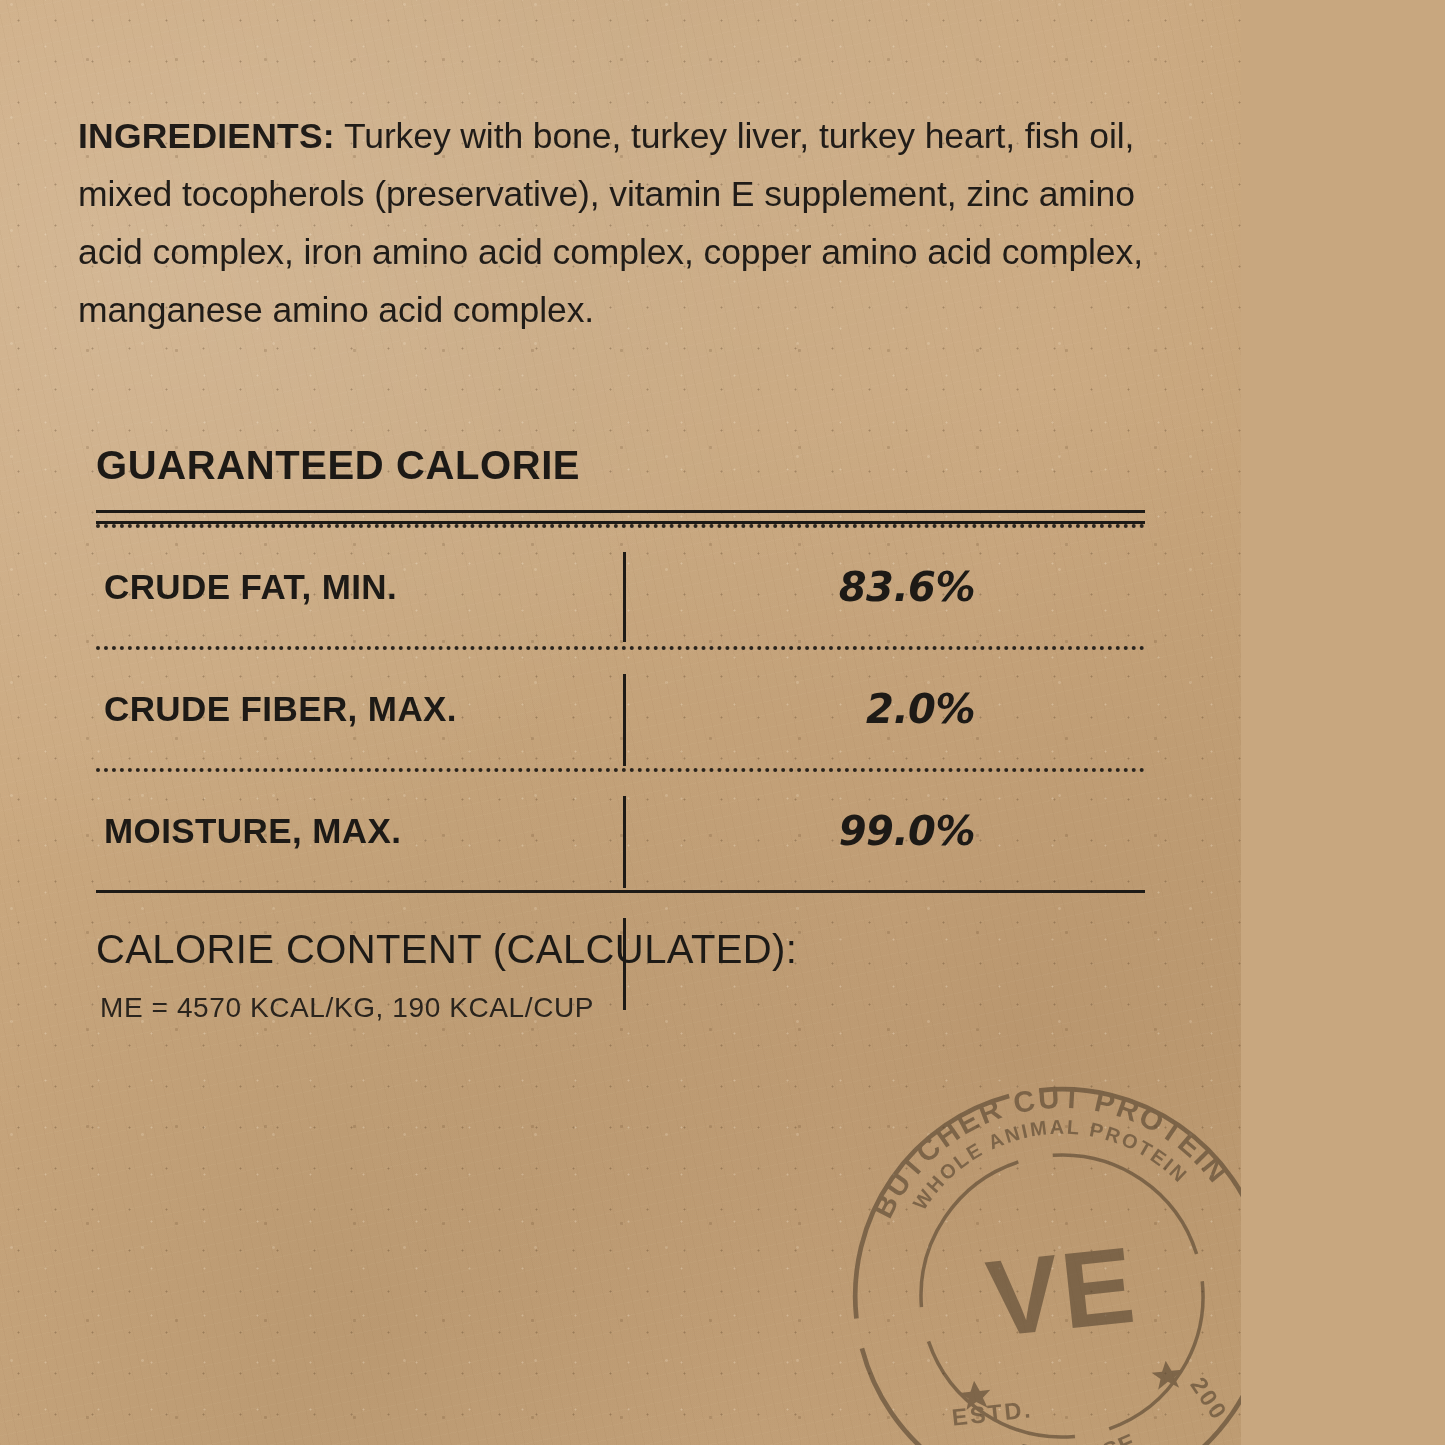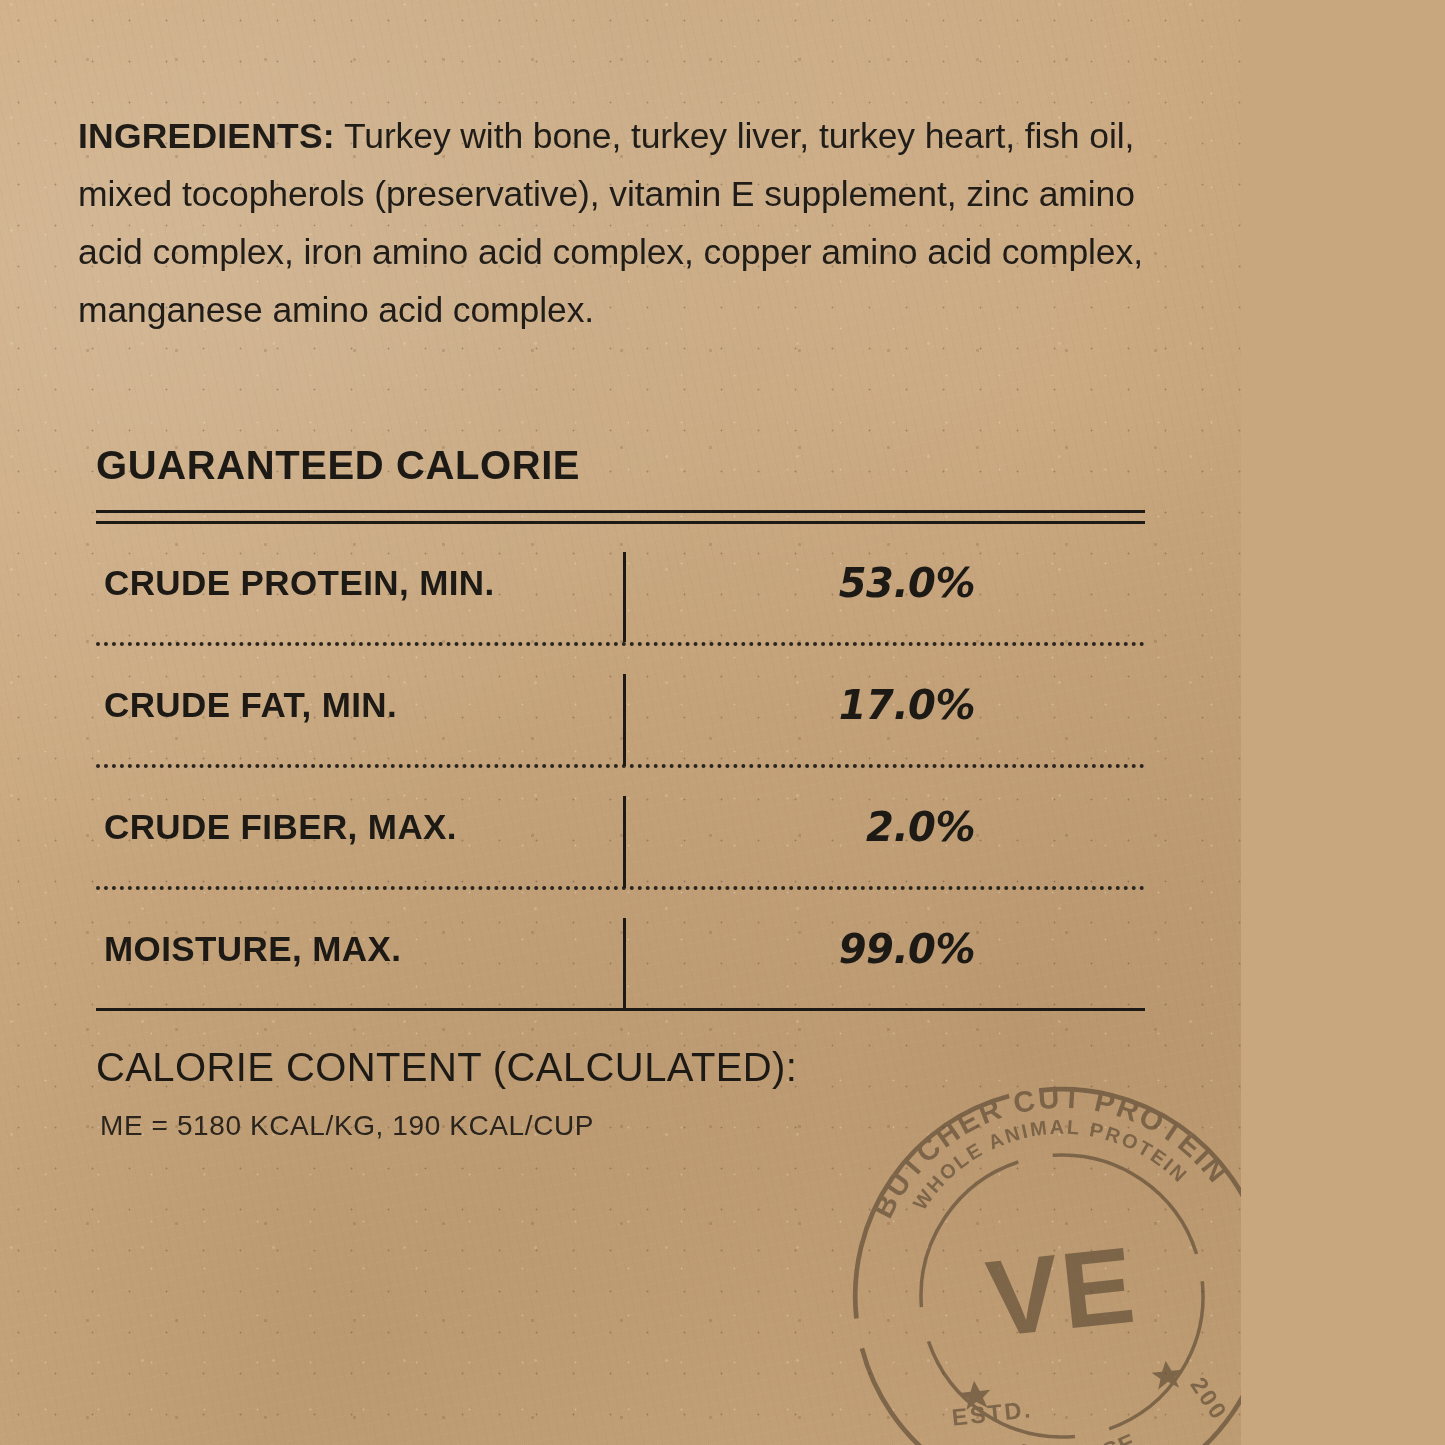--- a/index.html
+++ b/index.html
@@ -199,32 +199,28 @@
       <span>Turkey with bone, turkey liver, turkey heart, fish oil, mixed tocopherols (preservative), vitamin E supplement, zinc amino acid complex, iron amino acid complex, copper amino acid complex, manganese amino acid complex.</span>
     </p>
 
     <div class="ga-wrap">
       <div class="ga-title">GUARANTEED CALORIE</div>
       <div class="rule-double"></div>
 
       <div style="position:relative;">
         <table class="ga">
           <tbody>
-            <tr class="ga-row">
-              <td class="name">CRUDE PROTEIN, MIN.</td>
-              <td class="value">53.0%</td>
-            </tr>
             <tr class="ga-sep">
               <td colspan="2">
                   <div class="dots"></div>
                 </td>
             </tr>
             <tr class="ga-row">
               <td class="name">CRUDE FAT, MIN.</td>
-              <td class="value">17.0%</td>
+              <td class="value">83.6%</td>
             </tr>
             <tr class="ga-sep">
               <td colspan="2">
                   <div class="dots"></div>
                 </td>
             </tr>
             <tr class="ga-row">
               <td class="name">CRUDE FIBER, MAX.</td>
               <td class="value">2.0%</td>
             </tr>
@@ -243,21 +239,21 @@
         <div class="vdiv" style="top:150px; height:92px;"></div>
         <div class="vdiv" style="top:272px; height:92px;"></div>
         <div class="vdiv" style="top:394px; height:92px;"></div>
       </div>
 
       <div class="rule-single"></div>
     </div>
 
     <div class="cal-wrap">
       <div class="cal-title">CALORIE CONTENT (CALCULATED):</div>
-      <div class="cal-value">ME = 5180 KCAL/KG, 190 KCAL/CUP</div>
+      <div class="cal-value">ME = 4570 KCAL/KG, 190 KCAL/CUP</div>
     </div>
 
   </div>
 
   <div class="stamp">
     <svg viewBox="0 0 400 400" xmlns="http://www.w3.org/2000/svg">
       <defs>
         <path id="arcTop" d="M 40,200 A 160,160 0 0 1 360,200"></path>
         <path id="arcTop2" d="M 62,200 A 138,138 0 0 1 338,200"></path>
         <path id="arcBottom" d="M 56,200 A 144,144 0 0 0 344,200"></path>

